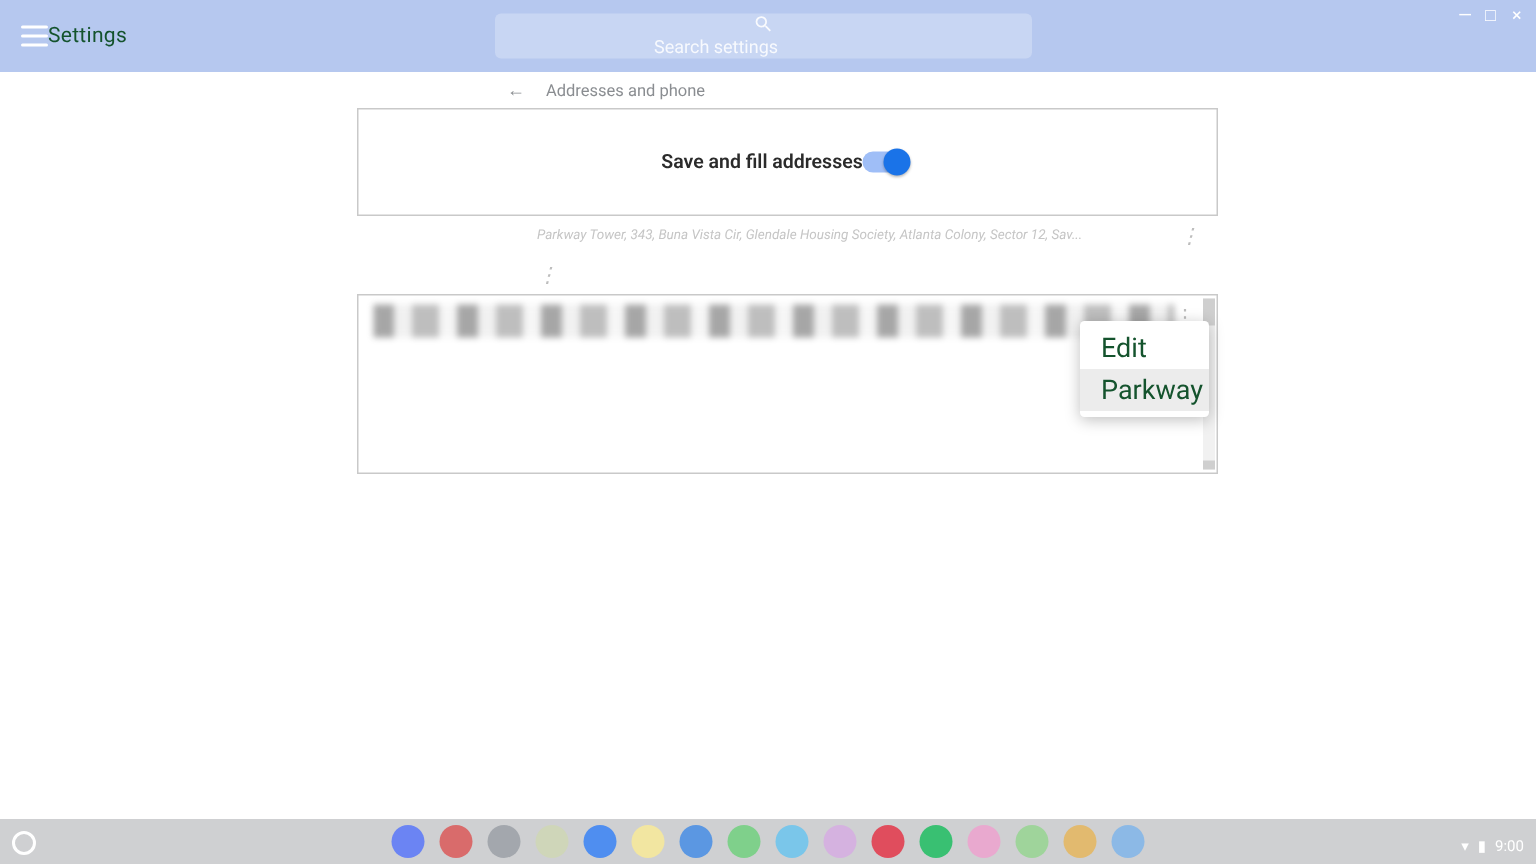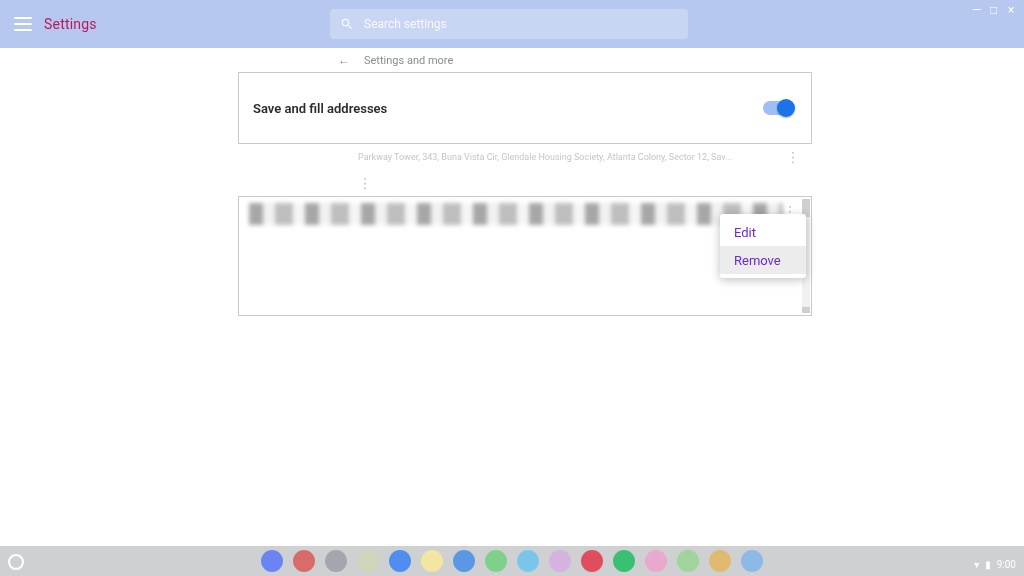--- a/index.html
+++ b/index.html
@@ -12,28 +12,29 @@
     display: flex;
     align-items: center;
     position: relative;
   }
   .header .menu-icon {
     width: 18px; height: 14px;
     margin-left: 14px;
     display: flex; flex-direction: column; justify-content: space-between;
   }
   .header .menu-icon span { display:block; height:2px; background:#fff; border-radius:1px; }
-  .header .app-title { color:#be185d; font-size:14px; margin-left:12px; font-weight:400; letter-spacing:0.2px; }
+  .header .app-title { color:#14532d; font-size:14px; font-weight:400; letter-spacing:0.2px; }
   .header .search-wrap {
     position:absolute; left:330px; top:9px;
     width:358px; height:30px;
     background:rgba(255,255,255,0.25);
     border-radius:4px;
     display:flex; align-items:center;
     padding:0 10px;
+    flex-direction:column;
   }
   .header .search-wrap svg { width:14px; height:14px; fill:#fff; opacity:0.9; }
   .header .search-wrap input {
     flex:1; border:none; outline:none; background:transparent;
     color:#fff; font-size:12px; margin-left:10px;
   }
   .header .search-wrap input::placeholder { color:rgba(255,255,255,0.85); }
   .header .win-controls {
     position:absolute; right:8px; top:6px;
     display:flex; gap:10px;
@@ -53,36 +54,36 @@
   
   .card {
     width:574px;
     margin-left:238px;
     border:1px solid #c9c9c9;
     background:#fff;
   }
   .card-toggle {
     height:72px;
     padding:14px 18px 14px 14px;
-    display:flex; align-items:center; justify-content:space-between;
+    display:flex; align-items:center; justify-content:center;
   }
   .card-toggle .text .title { font-size:13px; font-weight:600; color:#2b2b2b; }
   .card-toggle .text .sub { font-size:12px; color:#4a4a4a; margin-top:4px; }
 
   
   .toggle { width:30px; height:14px; border-radius:7px; background:#9fbef7; position:relative; }
   .toggle .knob { position:absolute; right:-2px; top:-2px; width:18px; height:18px; border-radius:50%; background:#1a73e8; box-shadow:0 1px 2px rgba(0,0,0,0.3); }
 
   
   .faint-list { width:574px; margin-left:238px; }
   .faint-row {
     height:26px; display:flex; align-items:center; justify-content:space-between;
     padding:0 12px 0 120px;
     font-size:9px; color:#c5c5c5;
-    white-space:nowrap; overflow:hidden; text-overflow:ellipsis;
+    white-space:nowrap; overflow:hidden; text-overflow:ellipsis;font-style:italic;
   }
   .faint-row .kebab { color:#bdbdbd; font-size:14px; cursor:pointer; }
 
   
   .scroll-card {
     width:574px; margin-left:238px;
     height:120px;
     border:1px solid #c9c9c9;
     position:relative;
     background:#fff;
@@ -110,21 +111,21 @@
     width:86px;
     background:#fff;
     border-radius:3px;
     box-shadow:0 2px 10px rgba(0,0,0,0.25);
     padding:4px 0;
     z-index:50;
   }
   .ctx-item {
     height:28px; display:flex; align-items:center;
     padding:0 14px;
-    font-size:13px; color:#6d28d9;
+    font-size:18px; color:#14532d;
     cursor:pointer;
   }
   .ctx-item.hover { background:#ececec; }
 
   
   .taskbar {
     position:absolute; bottom:0; left:0; right:0; height:30px;
     background:#cfd0d2;
     display:flex; align-items:center; justify-content:center;
   }
@@ -163,21 +164,21 @@
   </div>
   <div class="win-controls">
     <span>—</span>
     <span>□</span>
     <span>×</span>
   </div>
 </div>
 
 <div class="crumb-row">
   <span class="back-arrow">←</span>
-  <span>Settings and more</span>
+  <span>Addresses and phone</span>
 </div>
 
 <div class="card card-toggle">
   <div class="text">
     <div class="title">Save and fill addresses</div>
   </div>
   <div class="toggle">
     <div class="knob"></div>
   </div>
 </div>
@@ -196,21 +197,21 @@
   <div class="blurred-row"></div>
   <span class="row-kebab">⋮</span>
   <div class="sb">
     <div class="thumb-top"></div>
     <div class="thumb-bot"></div>
   </div>
 </div>
 
 <div class="ctx-menu">
   <div class="ctx-item">Edit</div>
-  <div class="ctx-item hover">Remove</div>
+  <div class="ctx-item hover">Parkway</div>
 </div>
 
 <div class="taskbar">
   <div class="launcher"></div>
   <div class="apps" id="shelf-apps">
       <div class="app-ico" style="background: rgb(107, 132, 243);"></div>
       <div class="app-ico" style="background: rgb(217, 107, 107);"></div>
       <div class="app-ico" style="background: rgb(163, 167, 173);"></div>
       <div class="app-ico" style="background: rgb(207, 214, 185);"></div>
       <div class="app-ico" style="background: rgb(79, 142, 240);"></div>

